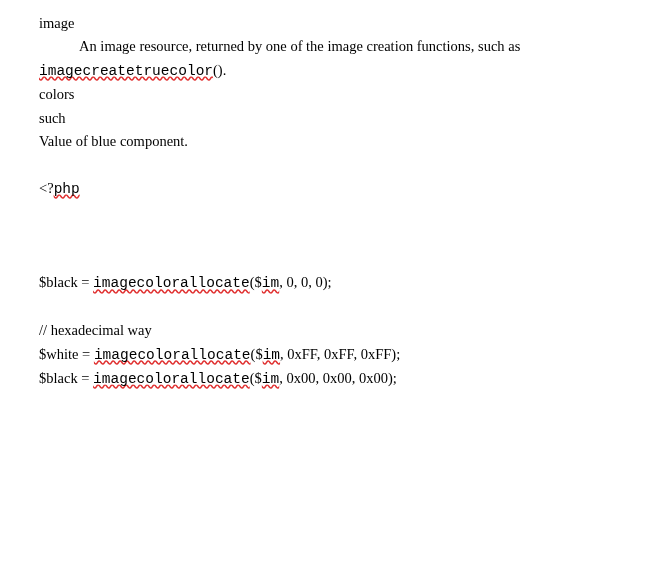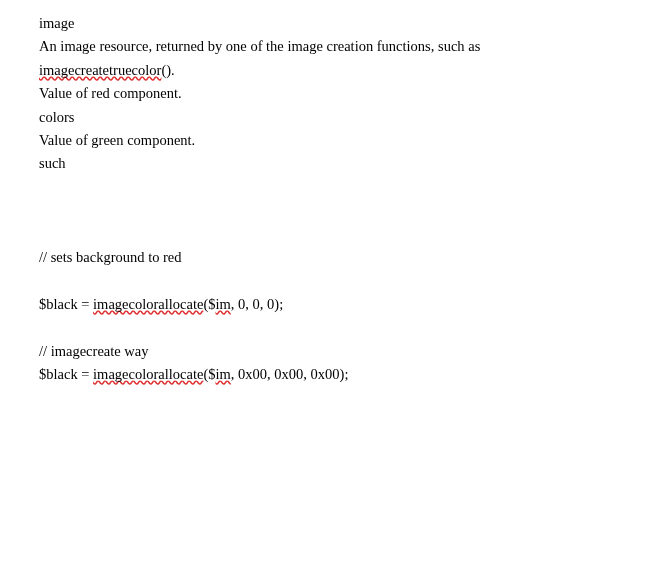--- a/index.html
+++ b/index.html
@@ -29,48 +29,50 @@
   }
   .para {
     font-size: 14.5px;
     line-height: 23.4px;
     margin: 0;
     white-space: pre-wrap;
   }
   .para.justify {
     text-align: justify;
     text-justify: inter-word;
+    margin-left: 40px;
   }
   .spacer {
     height: 23.4px;
   }
   
   .sp {
     text-decoration: underline;
     text-decoration-color: #e03030;
     text-decoration-style: wavy;
     text-decoration-skip-ink: none;
     text-underline-offset: 1px;
+    font-family: Liberation Mono, monospace;
   }
 </style>
 </head>
 <body>
 
 <div class="page">
   <div class="doc-body" id="doc-body">
       <div class="para">image</div>
       <div class="para justify">An image resource, returned by one of the image creation functions, such as</div>
       <div class="para"><span class="sp">imagecreatetruecolor</span>().</div>
-      <div class="para">Value of red component.</div>
       <div class="para">colors</div>
-      <div class="para">Value of green component.</div>
       <div class="para">such</div>
+      <div class="para">Value of blue component.</div>
+      <div class="spacer"></div>
+      <div class="para">&lt;?<span class="sp">php</span></div>
       <div class="spacer"></div>
       <div class="spacer"></div>
       <div class="spacer"></div>
-      <div class="para">// sets background to red</div>
-      <div class="spacer"></div>
       <div class="para">$black = <span class="sp">imagecolorallocate</span>($<span class="sp">im</span>, 0, 0, 0);</div>
       <div class="spacer"></div>
-      <div class="para">// imagecreate way</div>
+      <div class="para">// hexadecimal way</div>
+      <div class="para">$white = <span class="sp">imagecolorallocate</span>($<span class="sp">im</span>, 0xFF, 0xFF, 0xFF);</div>
       <div class="para">$black = <span class="sp">imagecolorallocate</span>($<span class="sp">im</span>, 0x00, 0x00, 0x00);</div>
     </div>
 </div>
 
 </body></html>

